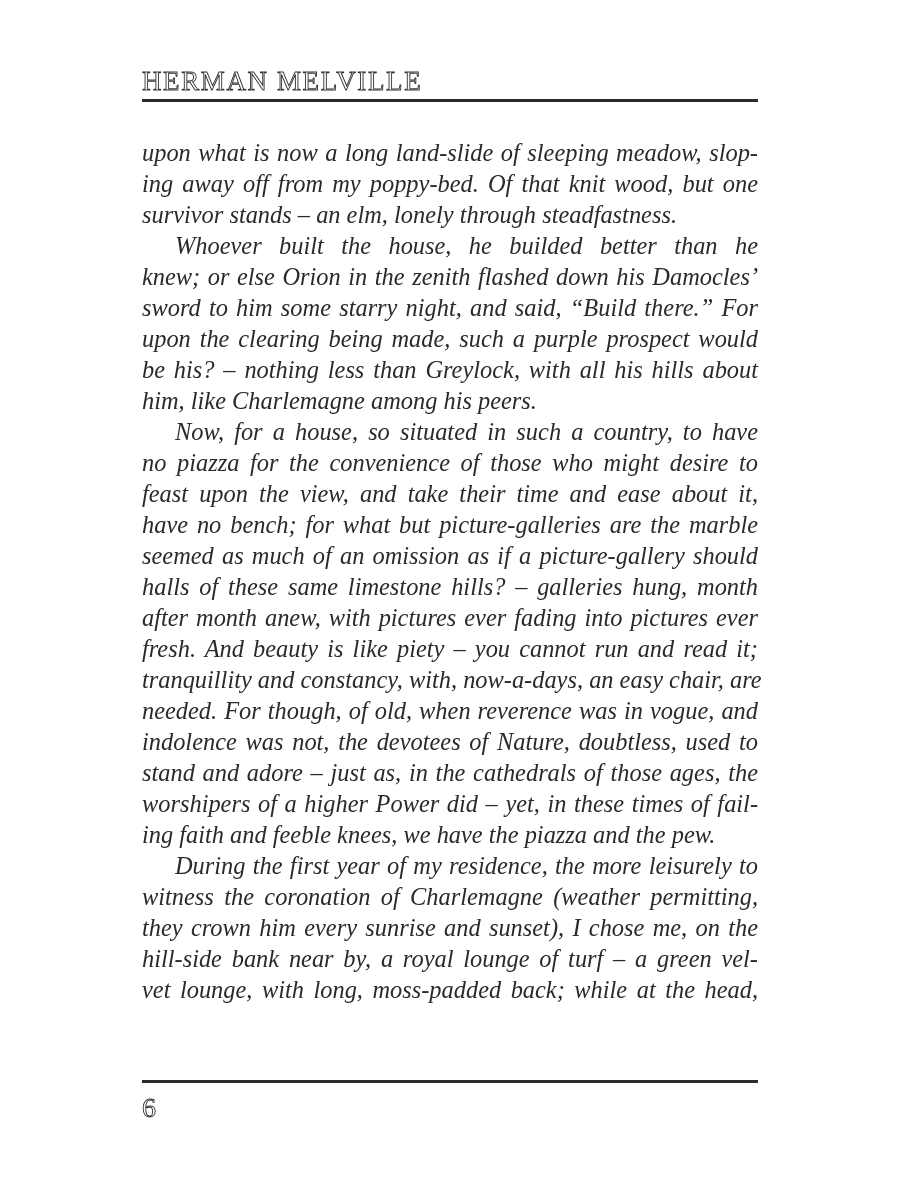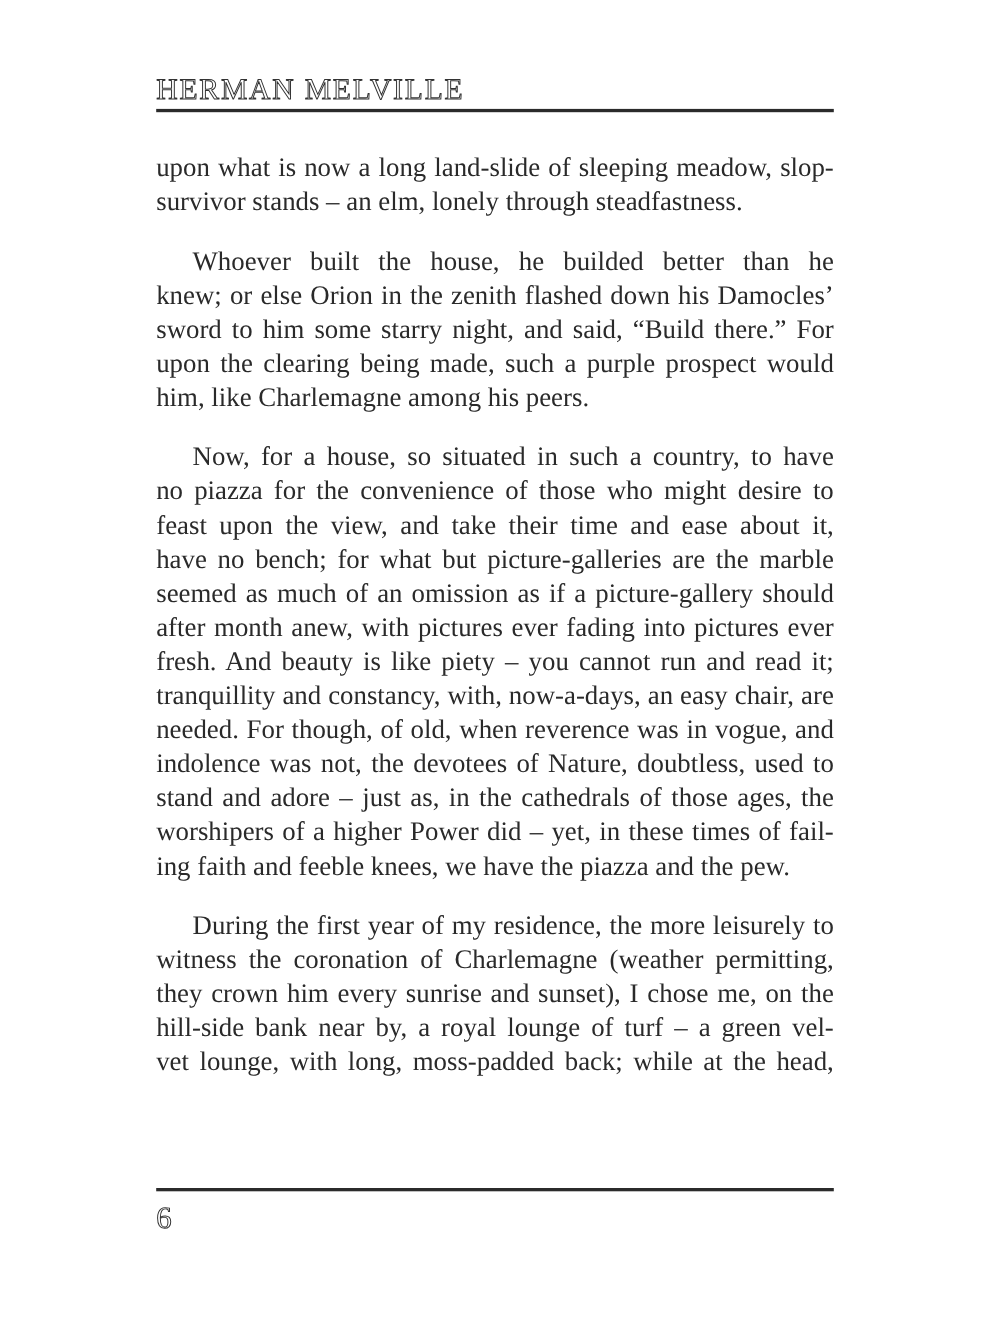--- a/index.html
+++ b/index.html
@@ -50,27 +50,27 @@
     }
     .line {
       display: block;
       height: 31px;
       line-height: 31px;
       font-size: 24.4px;
       white-space: nowrap;
       text-align: justify;
       text-align-last: justify;
       color: #2a2a2a;
+      font-style: italic;
     }
     .line.last {
       text-align-last: left;
     }
     .line.indent {
       padding-left: 33px;
-      margin-top: 23px;
     }
     .foot-rule {
       position: absolute;
       top: 1080px;
       left: 0;
       width: 616px;
       height: 3px;
       background: #2b2b2b;
     }
     .folio {
@@ -85,35 +85,38 @@
 </head>
 <body>
 
 <div class="page">
   <div class="running-head">HERMAN MELVILLE</div>
   <div class="head-rule"></div>
 
   <div class="body-text" id="body-text">
       <div>
         <span class="line">upon what is now a long land-slide of sleeping meadow, slop-</span>
+        <span class="line">ing away off from my poppy-bed. Of that knit wood, but one</span>
         <span class="line last">survivor stands – an elm, lonely through steadfastness.</span>
       </div>
       <div>
         <span class="line indent">Whoever built the house, he builded better than he</span>
         <span class="line">knew; or else Orion in the zenith flashed down his Damocles’</span>
         <span class="line">sword to him some starry night, and said, “Build there.” For</span>
         <span class="line">upon the clearing being made, such a purple prospect would</span>
+        <span class="line">be his? – nothing less than Greylock, with all his hills about</span>
         <span class="line last">him, like Charlemagne among his peers.</span>
       </div>
       <div>
         <span class="line indent">Now, for a house, so situated in such a country, to have</span>
         <span class="line">no piazza for the convenience of those who might desire to</span>
         <span class="line">feast upon the view, and take their time and ease about it,</span>
         <span class="line">have no bench; for what but picture-galleries are the marble</span>
         <span class="line">seemed as much of an omission as if a picture-gallery should</span>
+        <span class="line">halls of these same limestone hills? – galleries hung, month</span>
         <span class="line">after month anew, with pictures ever fading into pictures ever</span>
         <span class="line">fresh. And beauty is like piety – you cannot run and read it;</span>
         <span class="line">tranquillity and constancy, with, now-a-days, an easy chair, are</span>
         <span class="line">needed. For though, of old, when reverence was in vogue, and</span>
         <span class="line">indolence was not, the devotees of Nature, doubtless, used to</span>
         <span class="line">stand and adore – just as, in the cathedrals of those ages, the</span>
         <span class="line">worshipers of a higher Power did – yet, in these times of fail-</span>
         <span class="line last">ing faith and feeble knees, we have the piazza and the pew.</span>
       </div>
       <div>

